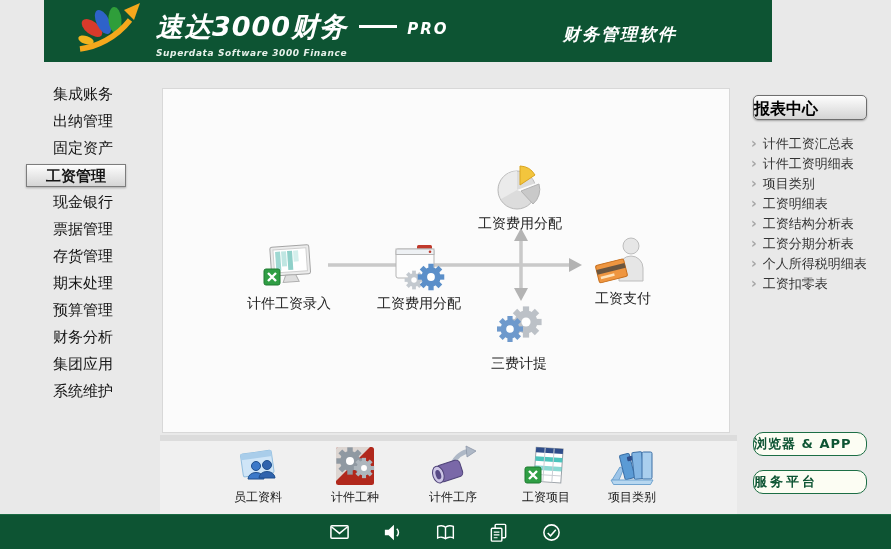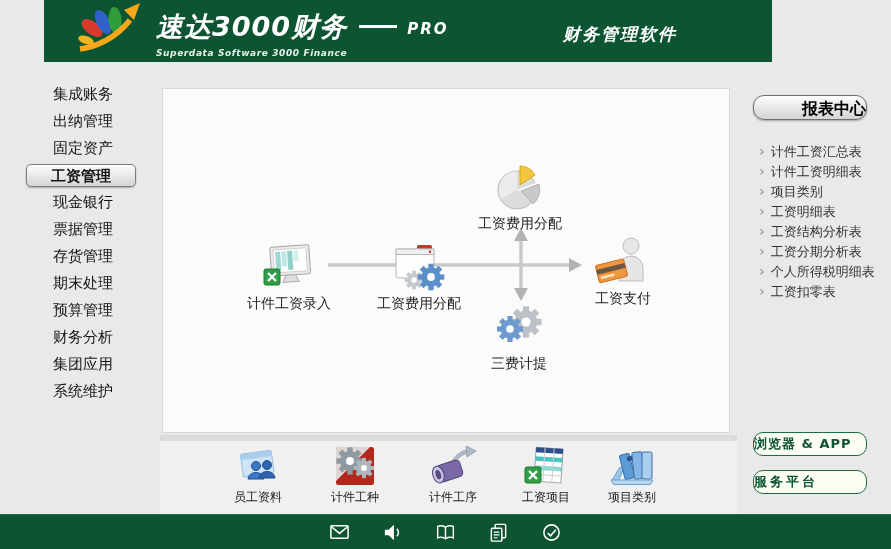--- a/index.html
+++ b/index.html
@@ -17,48 +17,48 @@
   .logo-text{color:#fff;font-style:italic;margin-left:0;}
   .logo-line1{font-size:27px;font-weight:bold;letter-spacing:1px;margin-top:7px;white-space:nowrap;}
   .logo-dash{display:inline-block;width:38px;height:3px;background:#fff;vertical-align:middle;margin:0 10px 5px 12px;}
   .logo-pro{font-size:15px;font-weight:bold;letter-spacing:2px;vertical-align:middle;}
   .logo-sub{font-size:9px;font-weight:bold;color:#e6f1ea;letter-spacing:0.6px;margin-top:3px;}
   .tagline{position:absolute;right:95px;top:23px;color:#fff;font-size:17px;font-weight:bold;font-style:italic;letter-spacing:2px;}
   
   .sidebar{position:absolute;left:0;top:62px;width:160px;padding-top:19px;}
   .nav-item{height:27px;line-height:27px;padding-left:53px;font-size:15px;color:#151515;cursor:default;white-space:nowrap;}
   .nav-item.active{
-    width:110px;height:23px;line-height:23px;padding:0;margin:2px 0 2px 26px;
+    width:100px;height:23px;line-height:23px;padding:0;margin:2px 0 2px 26px;
     text-align:center;font-weight:bold;
     background:linear-gradient(#fdfdfd,#d5d5d5);
-    border:1px solid #7d7d7d;border-radius:5px;
+    border:1px solid #7d7d7d;border-radius:0;
     box-shadow:0 1px 2px rgba(0,0,0,.28);
   }
   
   .canvas{position:absolute;left:162px;top:88px;width:568px;height:345px;background:#fbfbfb;border:1px solid #d8d8d8;}
   .flow-arrows{position:absolute;left:0;top:0;width:568px;height:345px;}
   .flow-node{position:absolute;width:120px;text-align:center;cursor:pointer;}
   .flow-icon{display:flex;height:58px;align-items:center;justify-content:center;}
   .flow-label{font-size:14px;color:#222;white-space:nowrap;}
   
   .canvas-divider{position:absolute;left:160px;top:435px;width:577px;height:6px;background:#dcdcdc;}
   .toolbar{position:absolute;left:160px;top:441px;width:577px;height:73px;background:#f0f0f0;}
   .tool-item{position:absolute;top:2px;width:92px;text-align:center;cursor:pointer;}
   .tool-icon{display:flex;height:46px;align-items:center;justify-content:center;}
   .tool-label{font-size:12px;color:#1a1a1a;white-space:nowrap;}
   
   .right-panel{position:absolute;left:745px;top:62px;width:146px;height:452px;}
   .report-btn{
     position:absolute;left:8px;top:33px;width:114px;height:25px;line-height:25px;
-    text-align:right;font-size:16px;font-weight:bold;color:#000;cursor:pointer;
+    text-align:left;font-size:16px;font-weight:bold;color:#000;cursor:pointer;
     background:linear-gradient(#fdfdfd,#d4d4d4);
-    border:1px solid #6e6e6e;border-radius:11px;
+    border:1px solid #6e6e6e;border-radius:5px;
     box-shadow:0 1px 2px rgba(0,0,0,.3);
   }
-  .report-list{position:absolute;left:6px;top:71px;margin:8px;padding:0;list-style:none;}
+  .report-list{position:absolute;left:6px;top:71px;margin:0;padding:0;list-style:none;}
   .report-item{height:20px;line-height:20px;font-size:13px;color:#333;cursor:pointer;white-space:nowrap;}
   .report-item .chev{color:#a6a6a6;font-weight:bold;font-size:14px;margin-right:6px;}
   .report-item .chev::before{content:"\203A";}
   .green-btn{
     position:absolute;left:8px;width:114px;height:24px;line-height:22px;
     font-size:13px;font-weight:bold;color:#0d5433;letter-spacing:2px;cursor:pointer;
     background:#fcfdf3;border:1px solid #1c6e45;border-radius:10px;
   }
   .green-btn.browser{top:370px;letter-spacing:1px;}
   .green-btn.service{top:408px;letter-spacing:3px;}

